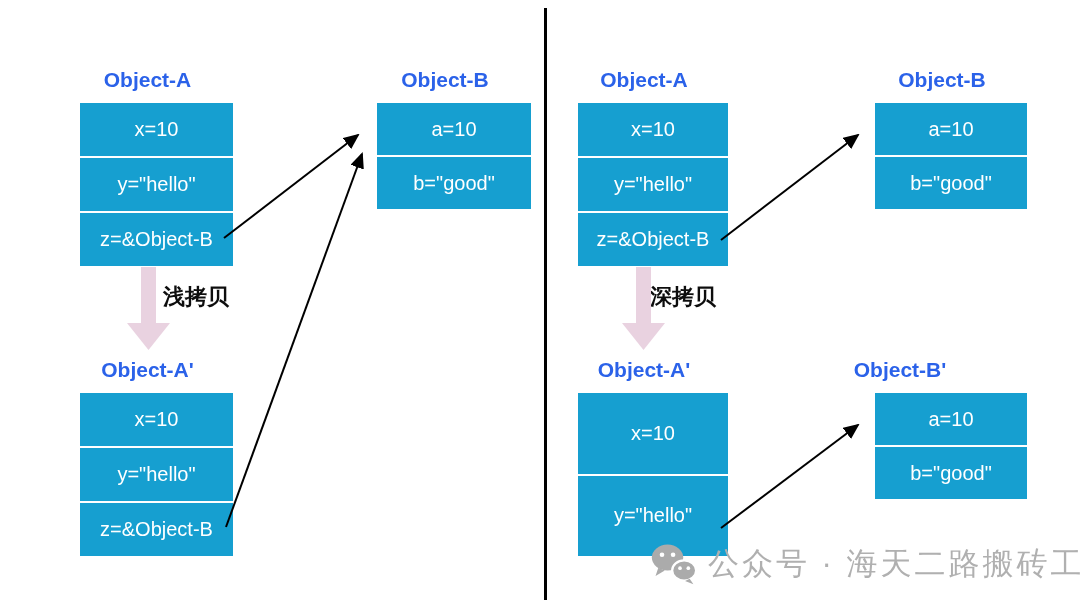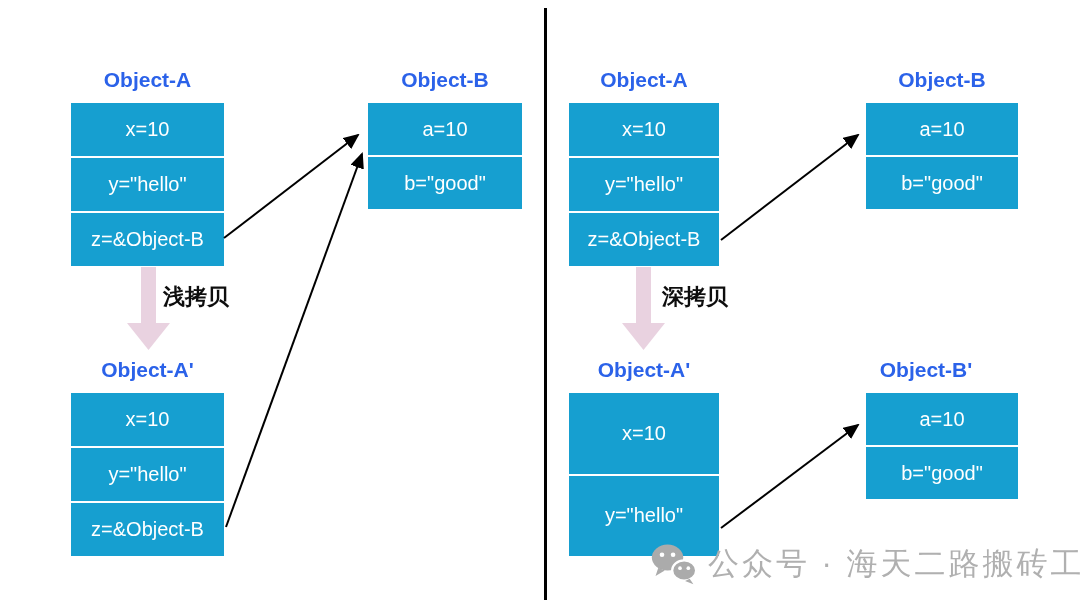--- a/index.html
+++ b/index.html
@@ -4,21 +4,21 @@
 <style>
   html,body{margin:0;padding:0;background:#fff;}
   .canvas{
     position:relative;width:1080px;height:606px;background:#ffffff;
     font-family:"Liberation Sans","DejaVu Sans",sans-serif;overflow:hidden;
   }
   .obj-title{
     position:absolute;text-align:center;font-weight:bold;font-size:21px;
     color:#2b62e9;line-height:26px;
   }
-  .obj-box{position:absolute;display:flex;flex-direction:column;gap:2px;}
+  .obj-box{position:absolute;display:flex;flex-direction:column;gap:2px;margin-left:9px;}
   .obj-cell{
     flex:1;background:#169fd0;color:#ffffff;display:flex;align-items:center;
     justify-content:center;font-size:20px;
   }
   .copy-label{
     position:absolute;font-weight:bold;font-size:22px;color:#0d0d0d;line-height:26px;text-align:center;
   }
   .overlay{position:absolute;left:0;top:0;pointer-events:none;}
   .watermark{
     position:absolute;left:650px;top:542px;display:flex;align-items:center;
@@ -62,29 +62,29 @@
       <div class="obj-cell">y="hello"</div>
       <div class="obj-cell">z=&amp;Object-B</div>
     </div>
 
     <div class="obj-title" style="left:866px;top:67px;width:152px;">Object-B</div>
     <div class="obj-box" style="left:866px;top:103px;width:152px;height:106px;">
       <div class="obj-cell">a=10</div>
       <div class="obj-cell">b="good"</div>
     </div>
 
-    <div class="copy-label" style="left:650px;top:284px;margin-left:12px;">深拷贝</div>
+    <div class="copy-label" style="left:650px;top:284px;">深拷贝</div>
 
     <div class="obj-title" style="left:569px;top:357px;width:150px;">Object-A'</div>
     <div class="obj-box" style="left:569px;top:393px;width:150px;height:163px;">
       <div class="obj-cell">x=10</div>
       <div class="obj-cell">y="hello"</div>
     </div>
 
-    <div class="obj-title" style="left:850px;top:357px;width:152px;">Object-B'</div>
+    <div class="obj-title" style="left:824px;top:357px;width:152px;">Object-B'</div>
     <div class="obj-box" style="left:866px;top:393px;width:152px;height:106px;">
       <div class="obj-cell">a=10</div>
       <div class="obj-cell">b="good"</div>
     </div>
   </div>
 
   <svg class="overlay" width="1080" height="606" viewBox="0 0 1080 606">
     <defs>
       <marker id="arrowhead" markerWidth="8" markerHeight="7" refX="7" refY="3.5" orient="auto">
         <path d="M0,0 L8,3.5 L0,7 Z" fill="#000000"></path>

